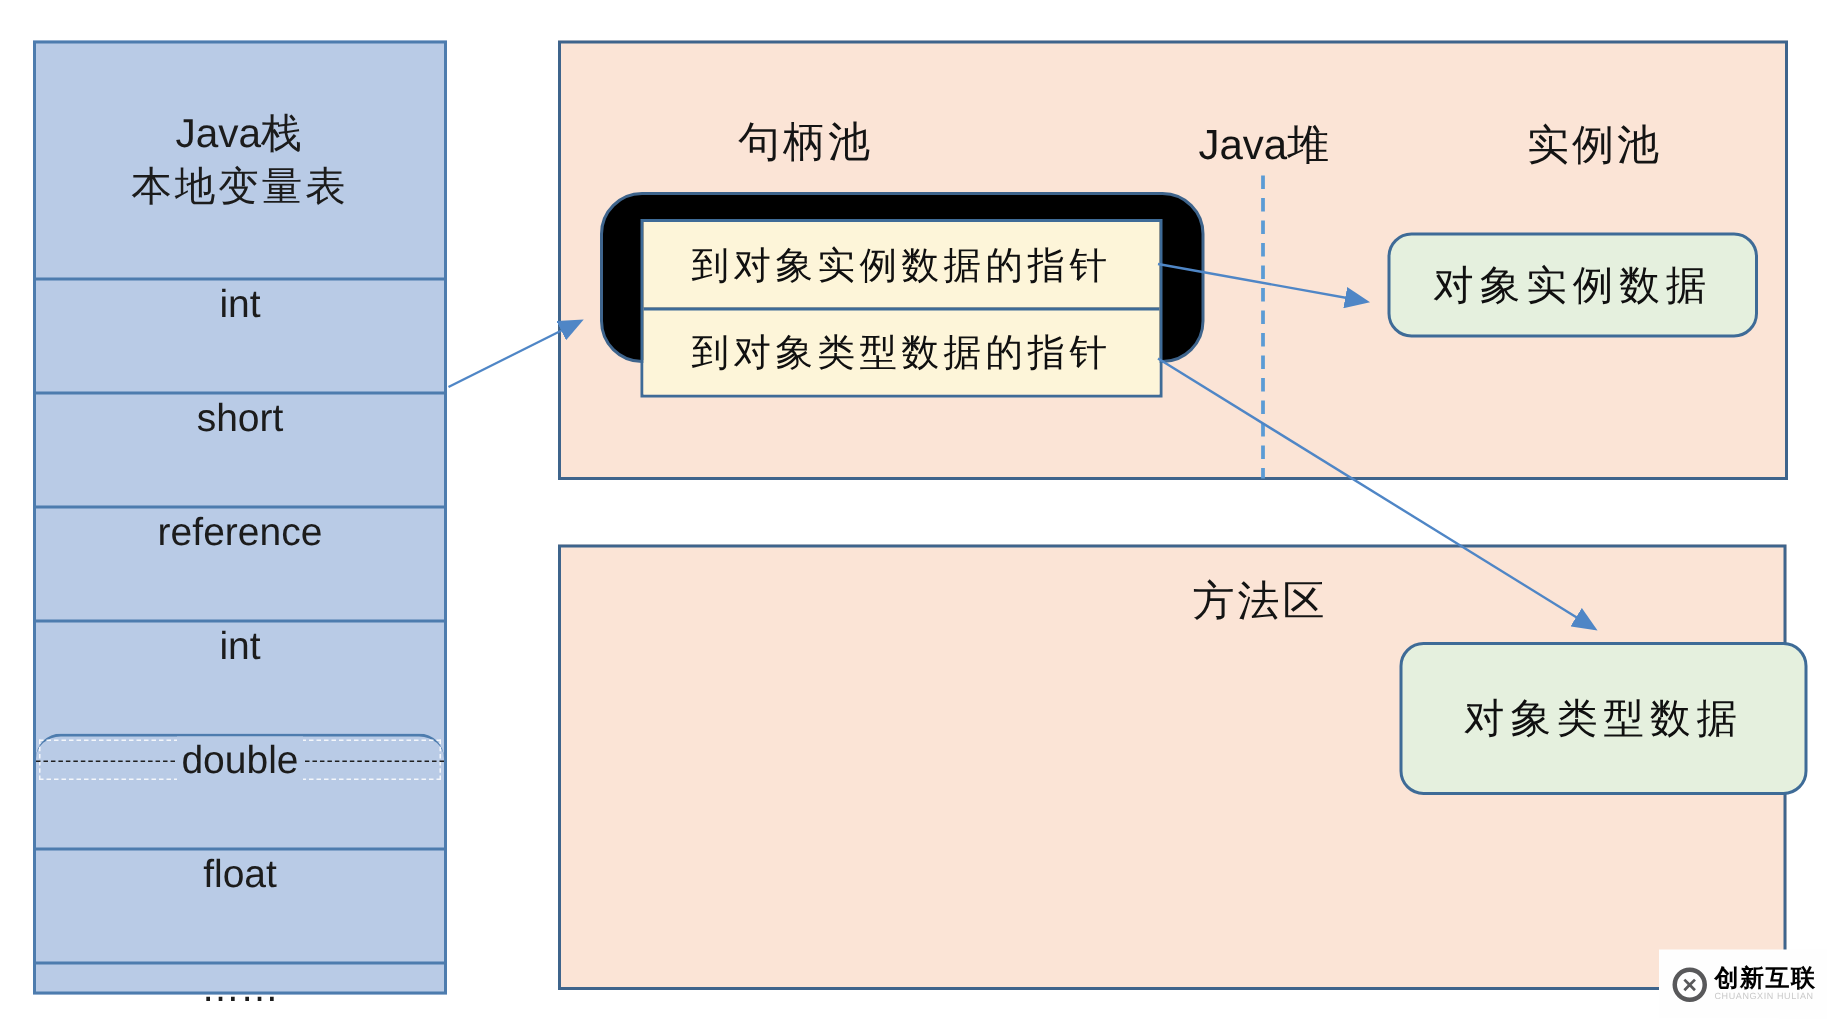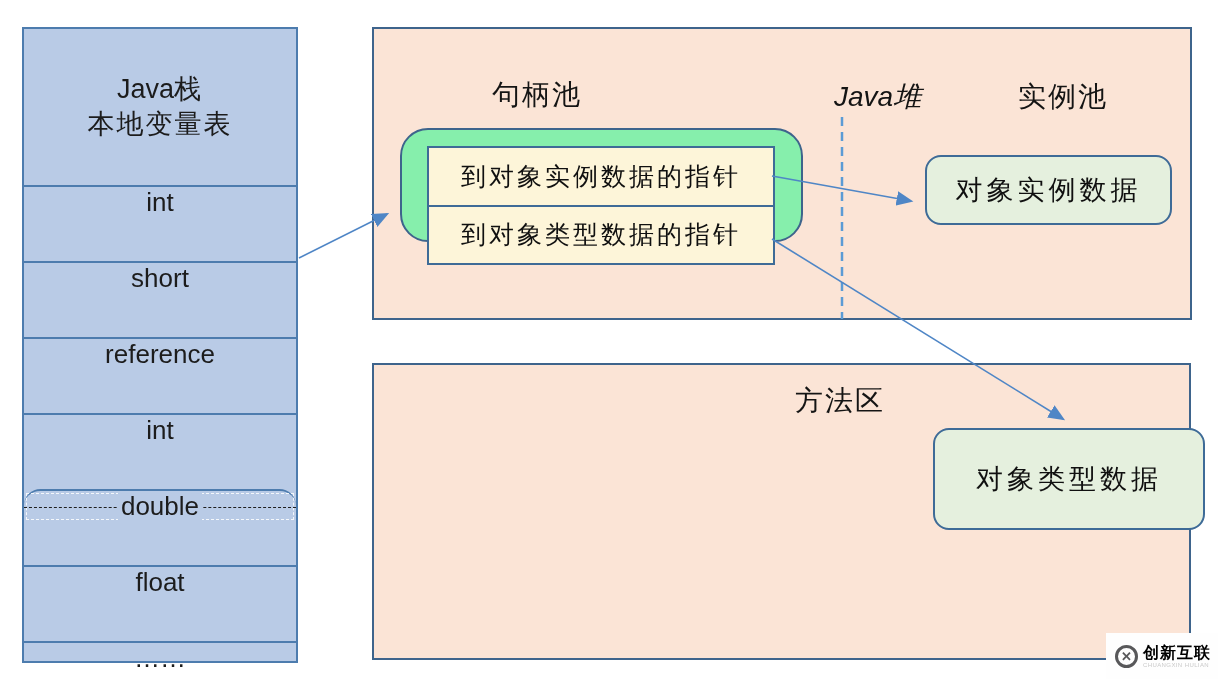--- a/index.html
+++ b/index.html
@@ -41,28 +41,28 @@
     position:absolute; box-sizing:border-box;
     background:#fbe4d6; border:2.5px solid #3e648c;
   }
   .heap-zone   { left:372px; top:27px;  width:820px; height:293px; }
   .method-zone { left:372px; top:363px; width:819px; height:297px; }
   .zone-label {
     position:absolute; font-family:Liberation Mono, monospace;
     font-size:28px; color:#141414; letter-spacing:2px; white-space:nowrap;
   }
   .label-handle-pool   { left:492px;  top:76px;  }
-  .label-java-heap     { left:834px;  top:78px;  font-family:"Liberation Sans", sans-serif; letter-spacing:0;font-style:italic; }
+  .label-java-heap     { left:799px;  top:78px;  font-family:"Liberation Sans", sans-serif; letter-spacing:0; }
   .label-java-heap .cjk { font-family:"Liberation Serif", serif; }
   .label-instance-pool { left:1018px; top:78px;  }
   .label-method-area   { left:795px;  top:382px; }
   
   .handle-box {
     position:absolute; left:400px; top:128px; width:403px; height:114px;
-    box-sizing:border-box; background:#86efac; border:2.5px solid #3e648c;
+    box-sizing:border-box; background:#000000; border:2.5px solid #3e648c;
     border-radius:28px;
   }
   .handle-table {
     position:absolute; left:25px; top:16px; width:348px; height:119px;
     box-sizing:border-box; border:2px solid #3e6b97;
     display:flex; flex-direction:column;
   }
   .handle-cell {
     flex:1; background:#fdf5d9; display:flex; align-items:center; justify-content:center;
     font-family:"Liberation Serif", serif; font-size:25px; letter-spacing:3px; color:#101010;

